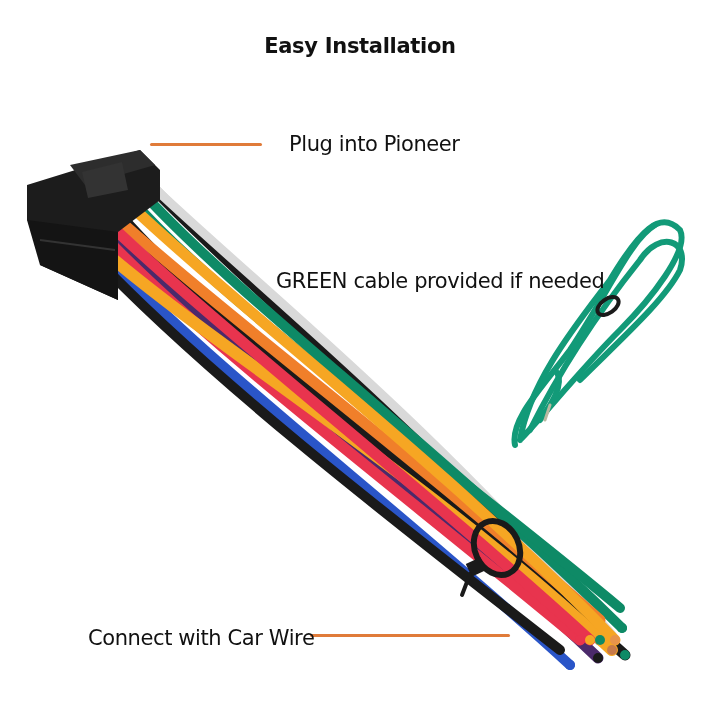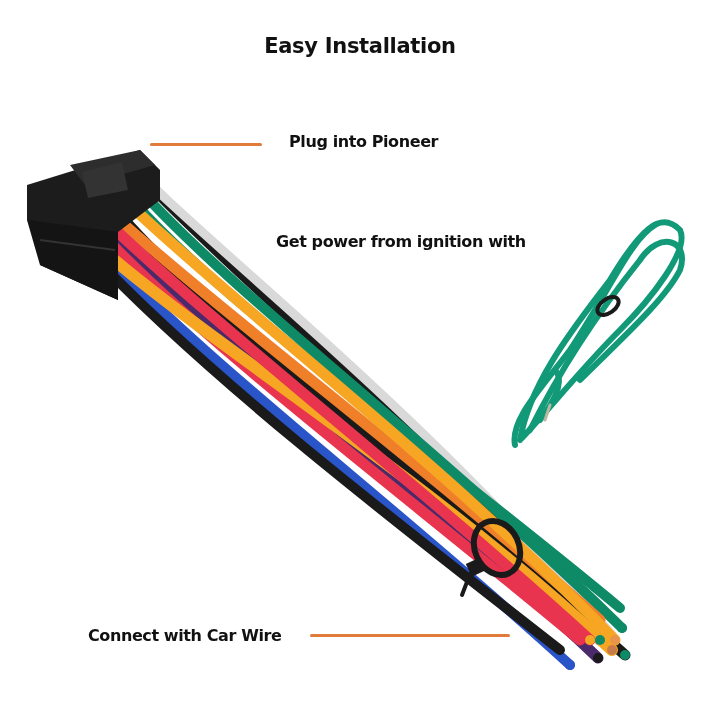--- a/index.html
+++ b/index.html
@@ -3,21 +3,21 @@
   <meta charset="utf-8">
   <style>
     * { margin: 0; padding: 0; box-sizing: border-box; }
     html, body { width: 720px; height: 720px; background: #ffffff; overflow: hidden; }
     body { position: relative; font-family: "DejaVu Sans", "Liberation Sans", sans-serif; color: #111111; }
     .canvas { position: absolute; left: 0; top: 0; width: 644px; height: 720px; }
     .title {
       position: absolute; left: 0; width: 720px; top: 34px;
       text-align: center; font-size: 21px; font-weight: bold; letter-spacing: -0.3px;
     }
-    .label { position: absolute; font-weight: bold; font-size: 16px; letter-spacing: -0.4px; white-space: nowrap; }
+    .label { position: absolute; font-weight: normal; font-size: 21px; letter-spacing: -0.4px; white-space: nowrap; }
     .lbl-plug { left: 289px; top: 132px; }
     .lbl-power1 { left: 276px; top: 232px; }
     .lbl-power2 { left: 276px; top: 269px; }
     .lbl-connect { left: 88px; top: 626px; }
     .leader { position: absolute; height: 3px; background: #e07b39; border-radius: 2px; }
     .leader-plug { left: 150px; top: 143px; width: 112px; }
     .leader-connect { left: 310px; top: 634px; width: 200px; }
     svg.art { position: absolute; left: 0; top: 0; }
   </style>
 </head>
@@ -78,15 +78,15 @@
       <path d="M540 420 C 555 400, 565 380, 555 370"></path>
       <path d="M550 405 L 545 420" stroke="#b8b8a0" stroke-width="3"></path>
     </g>
     <ellipse cx="608" cy="306" rx="12" ry="7" fill="none" stroke="#1a1a1a" stroke-width="4" transform="rotate(-35 608 306)"></ellipse>
   </svg>
 
   <div class="leader leader-plug"></div>
   <div class="leader leader-connect"></div>
 
   <div class="label lbl-plug">Plug into Pioneer</div>
-  <div class="label lbl-power1">Get power from ignition with</div>
+  <div class="label lbl-power2">GREEN cable provided if needed</div>
   <div class="label lbl-connect">Connect with Car Wire</div>
 </div>
 
 </body></html>

